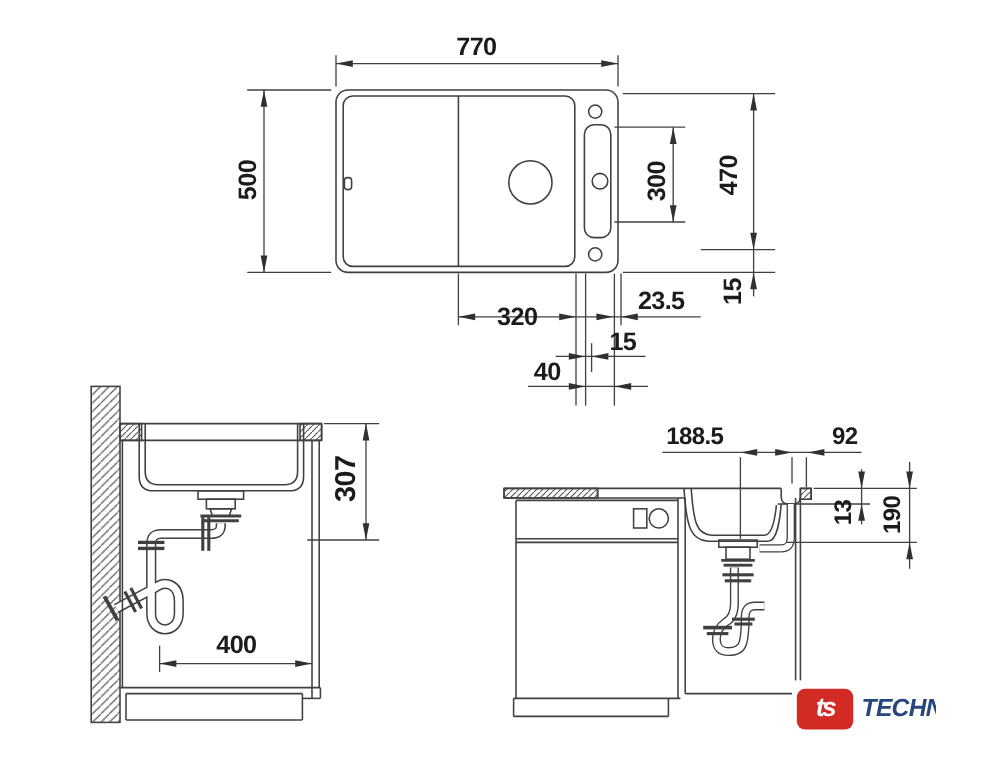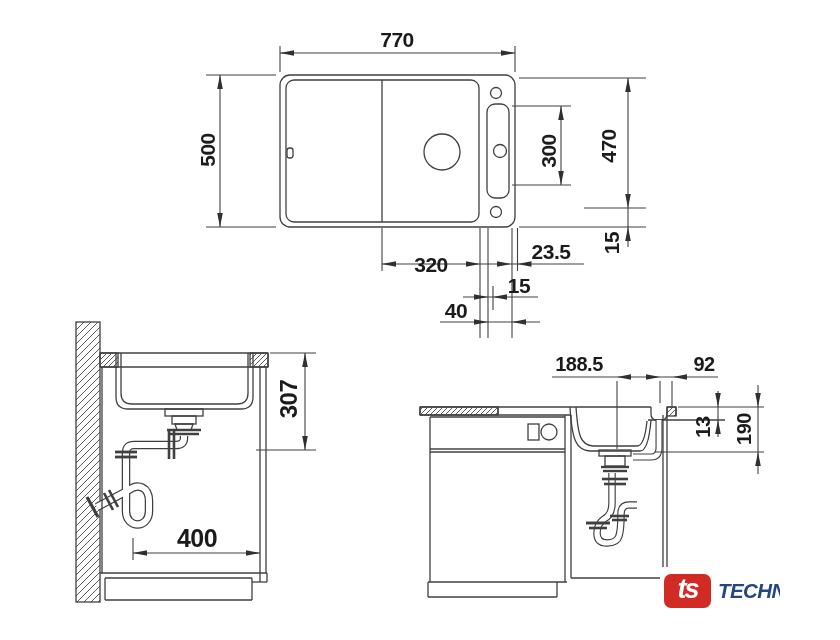--- a/index.html
+++ b/index.html
@@ -2,26 +2,26 @@
 <html><head>
 <meta charset="utf-8">
 <style>
   html,body{margin:0;padding:0;background:#fff;}
   #canvas{position:relative;width:780px;height:640px;background:#ffffff;overflow:hidden;
           font-family:"Liberation Sans", sans-serif;}
   #drawing{position:absolute;left:0;top:0;}
   .dim{position:absolute;font-weight:bold;color:#1b1b1b;font-size:21px;line-height:1;
        transform:translate(-50%,-50%);white-space:nowrap;letter-spacing:-0.5px;}
   .dim.v{transform:translate(-50%,-50%) rotate(-90deg);}
-  .dim.big{font-size:25px;}
+  .dim.big{font-size:21px;}
   .dim.mid{font-size:24px;}
   .dim.sm{font-size:20px;}
   #logo{position:absolute;left:664px;top:574px;display:flex;align-items:center;gap:7px;}
   #logo-badge{width:47px;height:34px;border-radius:7px;display:flex;align-items:center;justify-content:center;
-              font-weight:bold;font-style:italic;font-size:27px;color:#ffffff;letter-spacing:-2px;
+              font-weight:bold;font-style:italic;font-size:22px;color:#ffffff;letter-spacing:-2px;
               padding-bottom:3px;box-sizing:border-box;}
   #logo-brand{font-weight:bold;font-style:italic;font-size:20.5px;letter-spacing:-0.6px;white-space:nowrap;}
 </style>
 </head>
 <body>
 
 <div id="canvas">
 
 <svg id="drawing" width="840" height="640" viewBox="0 0 840 640">
   <defs>

